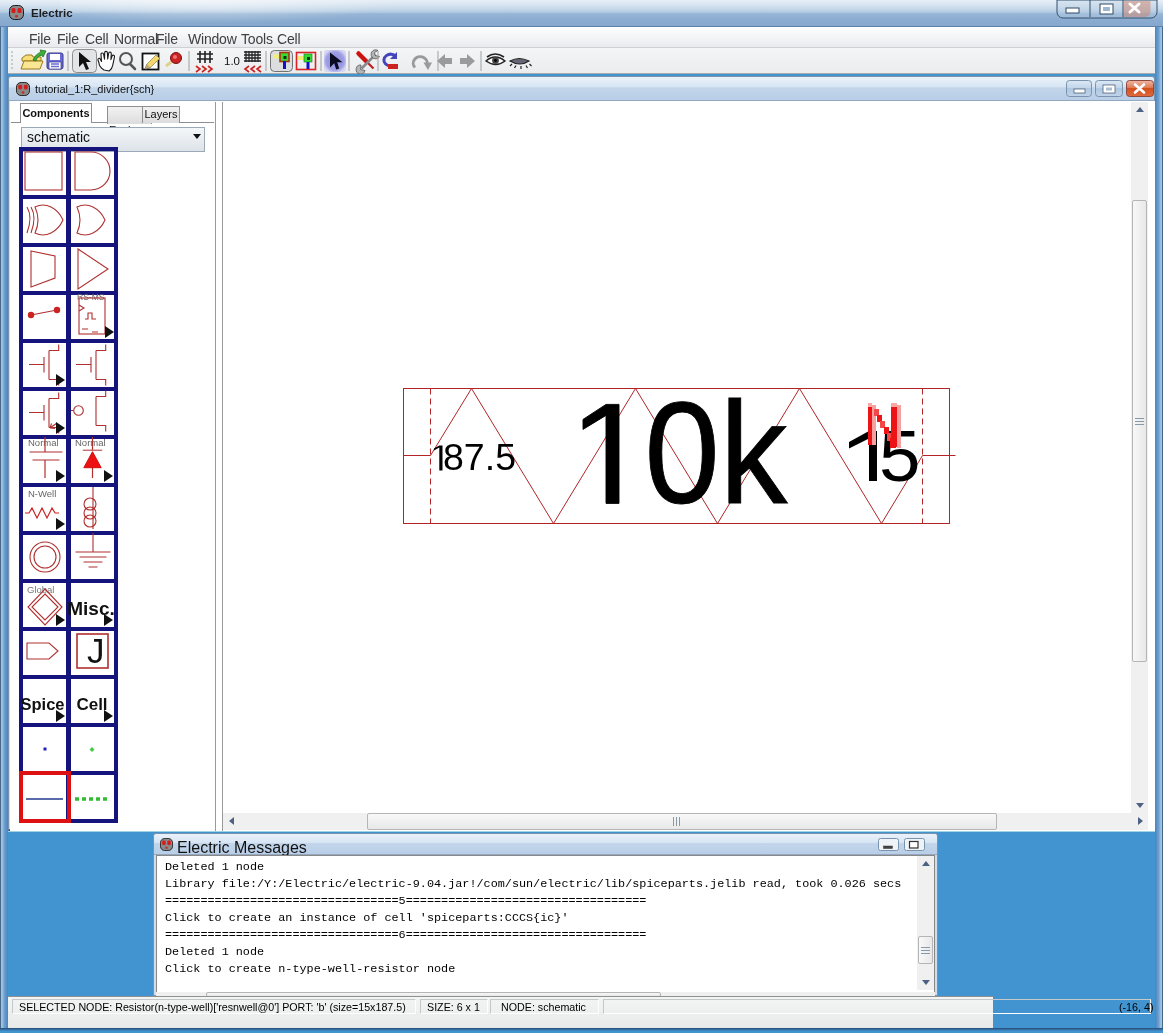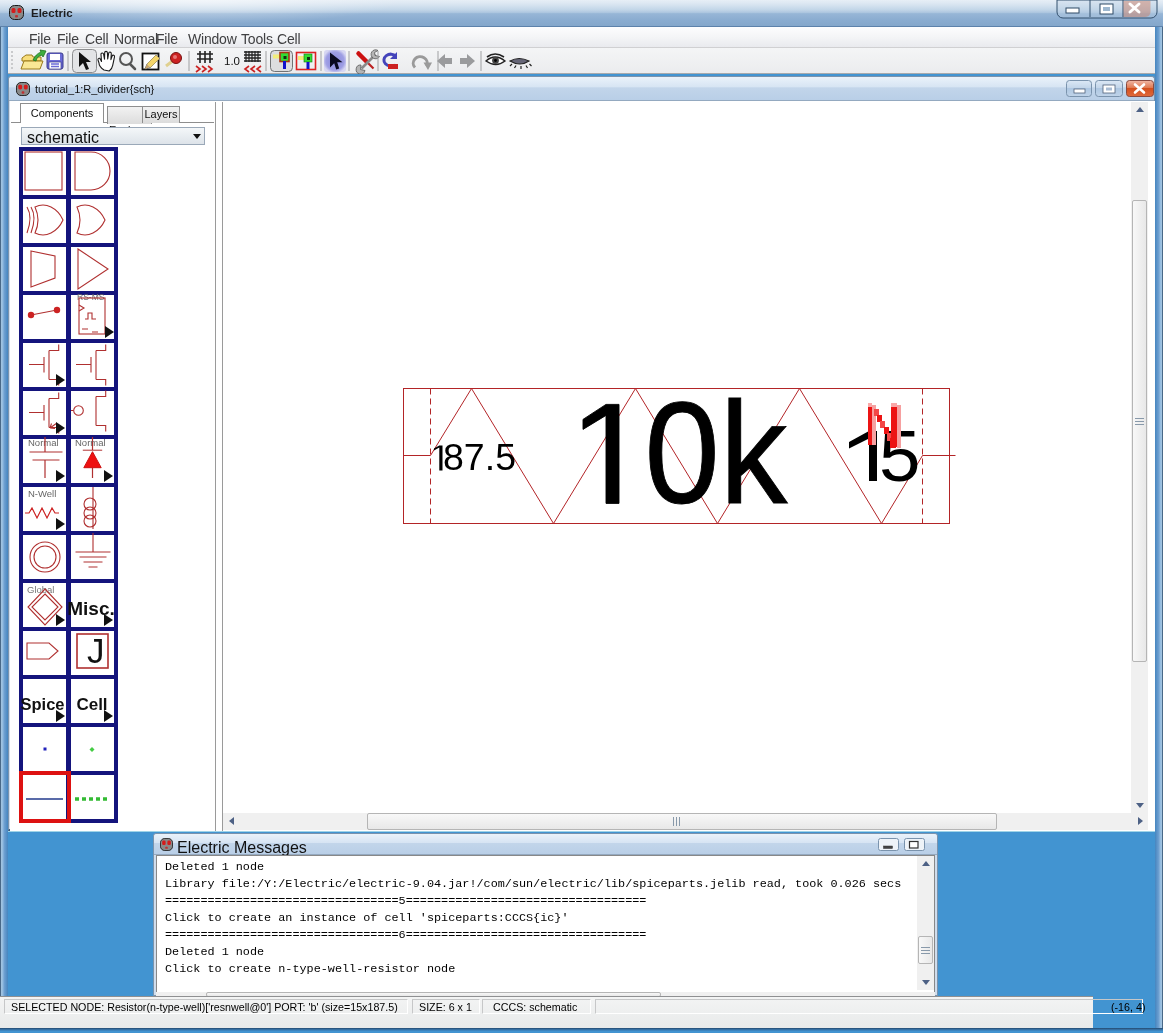--- a/index.html
+++ b/index.html
@@ -26,42 +26,42 @@
 
 #f1content{left:1px;top:24px;width:1145px;height:730px;background:#fff;}
 
 #palpanel{left:1px;top:25px;width:207px;height:729px;background:#fff;}
 #divider{left:205.5px;top:25px;width:1.5px;height:729px;background:#9a9a9a;}
 #divider2{left:212.5px;top:25px;width:1.5px;height:729px;background:#9a9a9a;}
 
 #canvas{left:209px;top:25px;width:921px;height:711px;background:#fff;}
 
 .tab{position:absolute;box-sizing:border-box;font-size:11px;color:#111;text-align:center;}
-#tab1{left:11px;top:26px;width:84px;height:20px;background:#fff;border:1px solid #8e8e8e;border-bottom:none;padding-top:3px;}
+#tab1{left:11px;top:26px;width:72px;height:20px;background:#fff;border:1px solid #8e8e8e;border-bottom:none;padding-top:3px;font-weight:bold;}
 #tab2{left:98px;top:29px;width:45px;height:17px;background:linear-gradient(180deg,#f2f2f2,#dcdcdc);border:1px solid #8e8e8e;border-bottom:none;padding-top:17px;}
 #tab3{left:133px;top:29px;width:38px;height:17px;background:linear-gradient(180deg,#f2f2f2,#dcdcdc);border:1px solid #8e8e8e;border-bottom:none;padding-top:1px;}
-#combo{left:12px;top:50px;width:184px;height:18px;background:linear-gradient(180deg,#f4f7f9,#dde3e9);border:1px solid #9aa8b8;box-sizing:border-box;font-size:16px;color:#111;padding:1px 0 0 5px;}
+#combo{left:12px;top:50px;width:184px;height:25px;background:linear-gradient(180deg,#f4f7f9,#dde3e9);border:1px solid #9aa8b8;box-sizing:border-box;font-size:14px;color:#111;padding:1px 0 0 5px;}
 #comboarrow{left:184px;top:57px;width:0px;height:0;border-left:4.5px solid transparent;border-right:4.5px solid transparent;border-top:5.5px solid #111;}
 
 .sbtrack{position:absolute;background:#f0f0f0;}
 .sbthumb{position:absolute;background:linear-gradient(90deg,#f8f8f8,#e8e8e8);border:1px solid #b5b5b5;box-sizing:border-box;border-radius:2px;}
 .sbthumbh{position:absolute;background:linear-gradient(180deg,#f8f8f8,#e8e8e8);border:1px solid #b5b5b5;box-sizing:border-box;border-radius:2px;}
 .sbbtn{position:absolute;background:#f0f0f0;}
 .arrup{width:0;height:0;border-left:4px solid transparent;border-right:4px solid transparent;border-bottom:5px solid #4d6185;}
 .arrdn{width:0;height:0;border-left:4px solid transparent;border-right:4px solid transparent;border-top:5px solid #4d6185;}
 .arrlf{width:0;height:0;border-top:4px solid transparent;border-bottom:4px solid transparent;border-right:5px solid #4d6185;}
 .arrrt{width:0;height:0;border-top:4px solid transparent;border-bottom:4px solid transparent;border-left:5px solid #4d6185;}
 
 #frame2{left:153px;top:833px;width:785px;height:163px;background:#d0ddec;border:1px solid #7a93ad;border-radius:3px 3px 0 0;box-sizing:border-box;}
 #f2title{left:0;top:0;width:783px;height:21px;background:linear-gradient(180deg,#eaf2fa 0%,#d6e4f3 45%,#c2d5ea 46%,#b9cfe7 100%);border-bottom:1px solid #94a9c0;box-sizing:border-box;border-radius:3px 3px 0 0;}
 #f2text{left:23px;top:5px;font-size:16px;color:#111;}
 #f2content{left:2px;top:21px;width:779px;height:144px;background:#fff;border:1px solid #888;box-sizing:border-box;}
 #msgtext{left:8px;top:3px;font-family:"Liberation Mono",monospace;font-size:11.8px;line-height:17px;color:#000;white-space:pre;}
 
-#statusbar{left:0;top:996px;width:1093px;height:32px;background:linear-gradient(180deg,#f3f4f4,#e8eaea);border-top:1px solid #8f9092;box-sizing:border-box;font-size:10.7px;color:#000;}
+#statusbar{left:8px;top:996px;width:985px;height:32px;background:linear-gradient(180deg,#f3f4f4,#e8eaea);border-top:1px solid #8f9092;box-sizing:border-box;font-size:10.7px;color:#000;}
 #statusbar span{white-space:nowrap;}
 .scell{position:absolute;top:2px;height:15px;border:1px solid #c6c7c8;border-right-color:#fff;border-bottom-color:#fff;box-sizing:border-box;}
 #bottomstrip{left:0;top:1028px;width:1163px;height:5px;background:linear-gradient(180deg,#24496e 0%,#3a7cb4 40%,#4294d1 70%,#4294d1 100%);}
 .svgabs{position:absolute;}
 </style>
 </head>
 <body>
 <div id="root">
 
   <div class="abs" id="titlebar"></div>
@@ -465,17 +465,17 @@
     <div class="sbthumbh" style="left:52px;top:158px;width:455px;height:5px"></div>
   </div>
 
   <div class="abs" id="statusbar">
     <div class="scell" style="left:4px;width:404px"></div>
     <div class="scell" style="left:412px;width:68px"></div>
     <div class="scell" style="left:482px;width:109px"></div>
     <div class="scell" style="left:595px;width:548px"></div>
     <span class="abs" style="left:11px;top:4px">SELECTED NODE: Resistor(n-type-well)['resnwell@0'] PORT: 'b' (size=15x187.5)</span>
     <span class="abs" style="left:419px;top:4px">SIZE: 6 x 1</span>
-    <span class="abs" style="left:493px;top:4px">CCCS: schematic</span>
+    <span class="abs" style="left:493px;top:4px">NODE: schematic</span>
     <span class="abs" style="left:1111px;top:4px">(-16, 4)</span>
   </div>
   <div class="abs" id="bottomstrip"></div>
 </div>
 
 </body></html>

